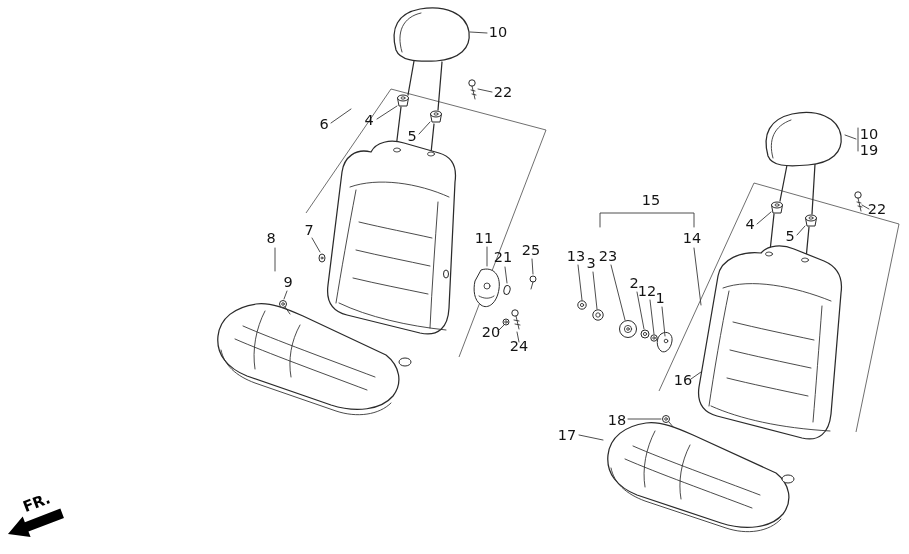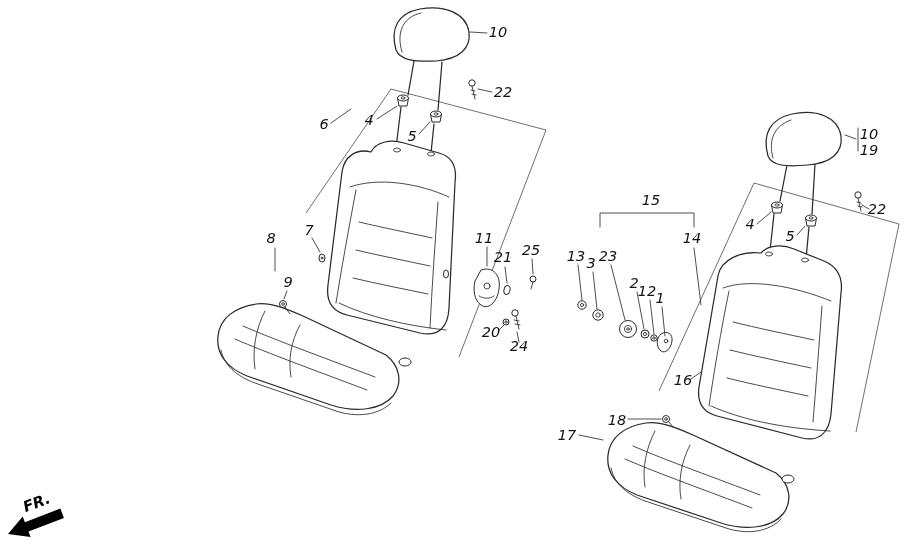--- a/index.html
+++ b/index.html
@@ -1,17 +1,17 @@
 <!DOCTYPE html>
 <html><head>
 <meta charset="utf-8">
 <style>
   html,body{margin:0;padding:0;background:#ffffff;}
   .stage{position:relative;width:909px;height:554px;background:#ffffff;overflow:hidden;
-         font-family:"DejaVu Sans",sans-serif;font-style:italic;}
+         font-family:"DejaVu Sans",sans-serif;}
   svg{display:block;}
   .outline{fill:none;stroke:#2b2b2b;stroke-width:1.25;stroke-linecap:round;stroke-linejoin:round;}
   .outline-f{fill:#ffffff;stroke:#2b2b2b;stroke-width:1.25;stroke-linejoin:round;}
   .detail{fill:none;stroke:#2b2b2b;stroke-width:0.85;stroke-linecap:round;}
   .part{fill:#ffffff;stroke:#2b2b2b;stroke-width:1;stroke-linejoin:round;}
   .leader{fill:none;stroke:#3a3a3a;stroke-width:0.9;stroke-linecap:round;}
   .boundary{fill:none;stroke:#4a4a4a;stroke-width:0.8;stroke-linejoin:round;}
   .callout{font-family:"DejaVu Sans",sans-serif;font-size:14.5px;fill:#141414;text-anchor:middle;}
   .fr-text{font-family:"DejaVu Sans",sans-serif;font-weight:bold;font-size:15px;fill:#000;}
 </style>

